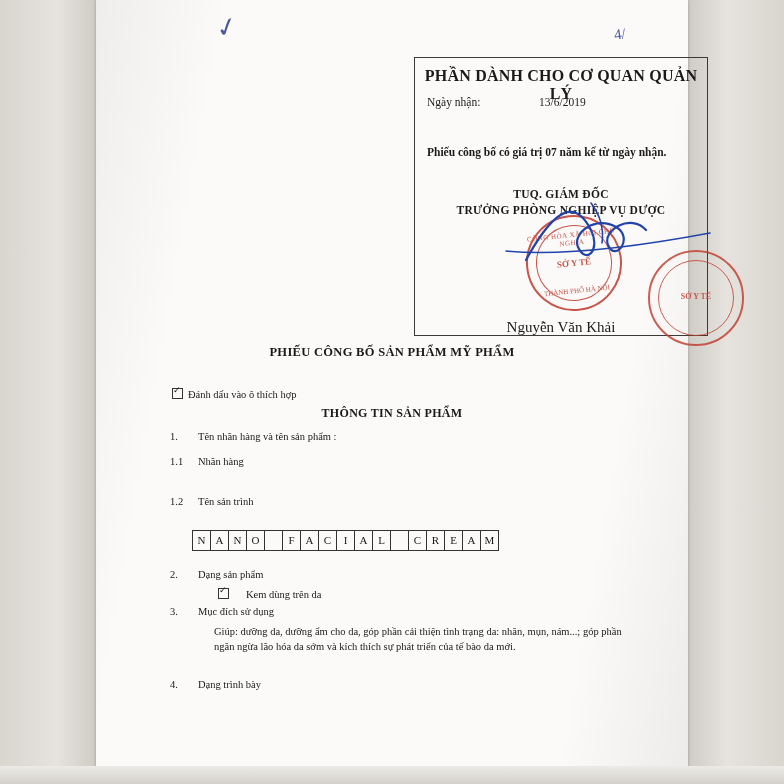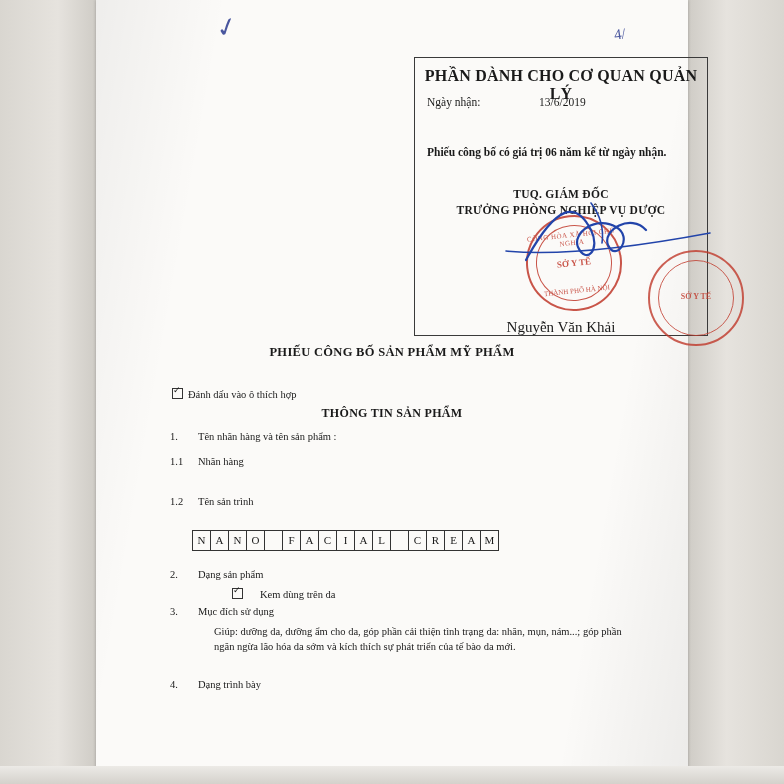--- a/index.html
+++ b/index.html
@@ -332,21 +332,21 @@
     <div class="scribble" id="scribble-left">✓</div>
 
     <div id="header-box">
       <div id="header-title">PHẦN DÀNH CHO CƠ QUAN QUẢN LÝ</div>
 
       <div class="hdr-row" id="hdr-row-date">
         <span class="lbl">Ngày nhận:</span><span class="val">13/6/2019</span>
       </div>
 
 
-      <div id="hdr-validity">Phiếu công bố có giá trị 06 năm kể từ ngày nhận.</div>
+      <div id="hdr-validity">Phiếu công bố có giá trị 07 năm kể từ ngày nhận.</div>
 
       <div id="sign-line1">TUQ. GIÁM ĐỐC</div>
       <div id="sign-line2">TRƯỞNG PHÒNG NGHIỆP VỤ DƯỢC</div>
       <div id="sign-name">Nguyễn Văn Khải</div>
     </div>
 
     <div class="stamp" id="stamp-main">
       <div id="stamp-text-top">CÔNG HÒA XÃ HỘI CHỦ NGHĨA</div>
       <div id="stamp-text-mid">SỞ Y TẾ</div>
       <div id="stamp-text-bot">THÀNH PHỐ HÀ NỘI</div>
@@ -399,21 +399,21 @@
         <div class="ch">E</div>
         <div class="ch">A</div>
         <div class="ch">M</div>
       </div>
 
     <div class="item" id="item-2" style="left:74px;">
       <span class="num">2.</span>
       <span class="txt">Dạng sản phẩm</span>
     </div>
 
-    <div id="form-type-row" style="left:136px;">
+    <div id="form-type-row" style="left:122px;">
       <span class="cbox"></span><span style="margin-left:12px;">Kem dùng trên da</span>
     </div>
 
     <div class="item" id="item-3" style="left:74px;">
       <span class="num">3.</span>
       <span class="txt">Mục đích sử dụng</span>
     </div>
 
     <div id="usage-text" style="left:102px;margin-left:16px;">Giúp: dưỡng da, dưỡng ẩm cho da, góp phần cải thiện tình trạng da: nhăn, mụn, nám...; góp phần ngăn ngừa lão hóa da sớm và kích thích sự phát triển của tế bào da mới.</div>
 

